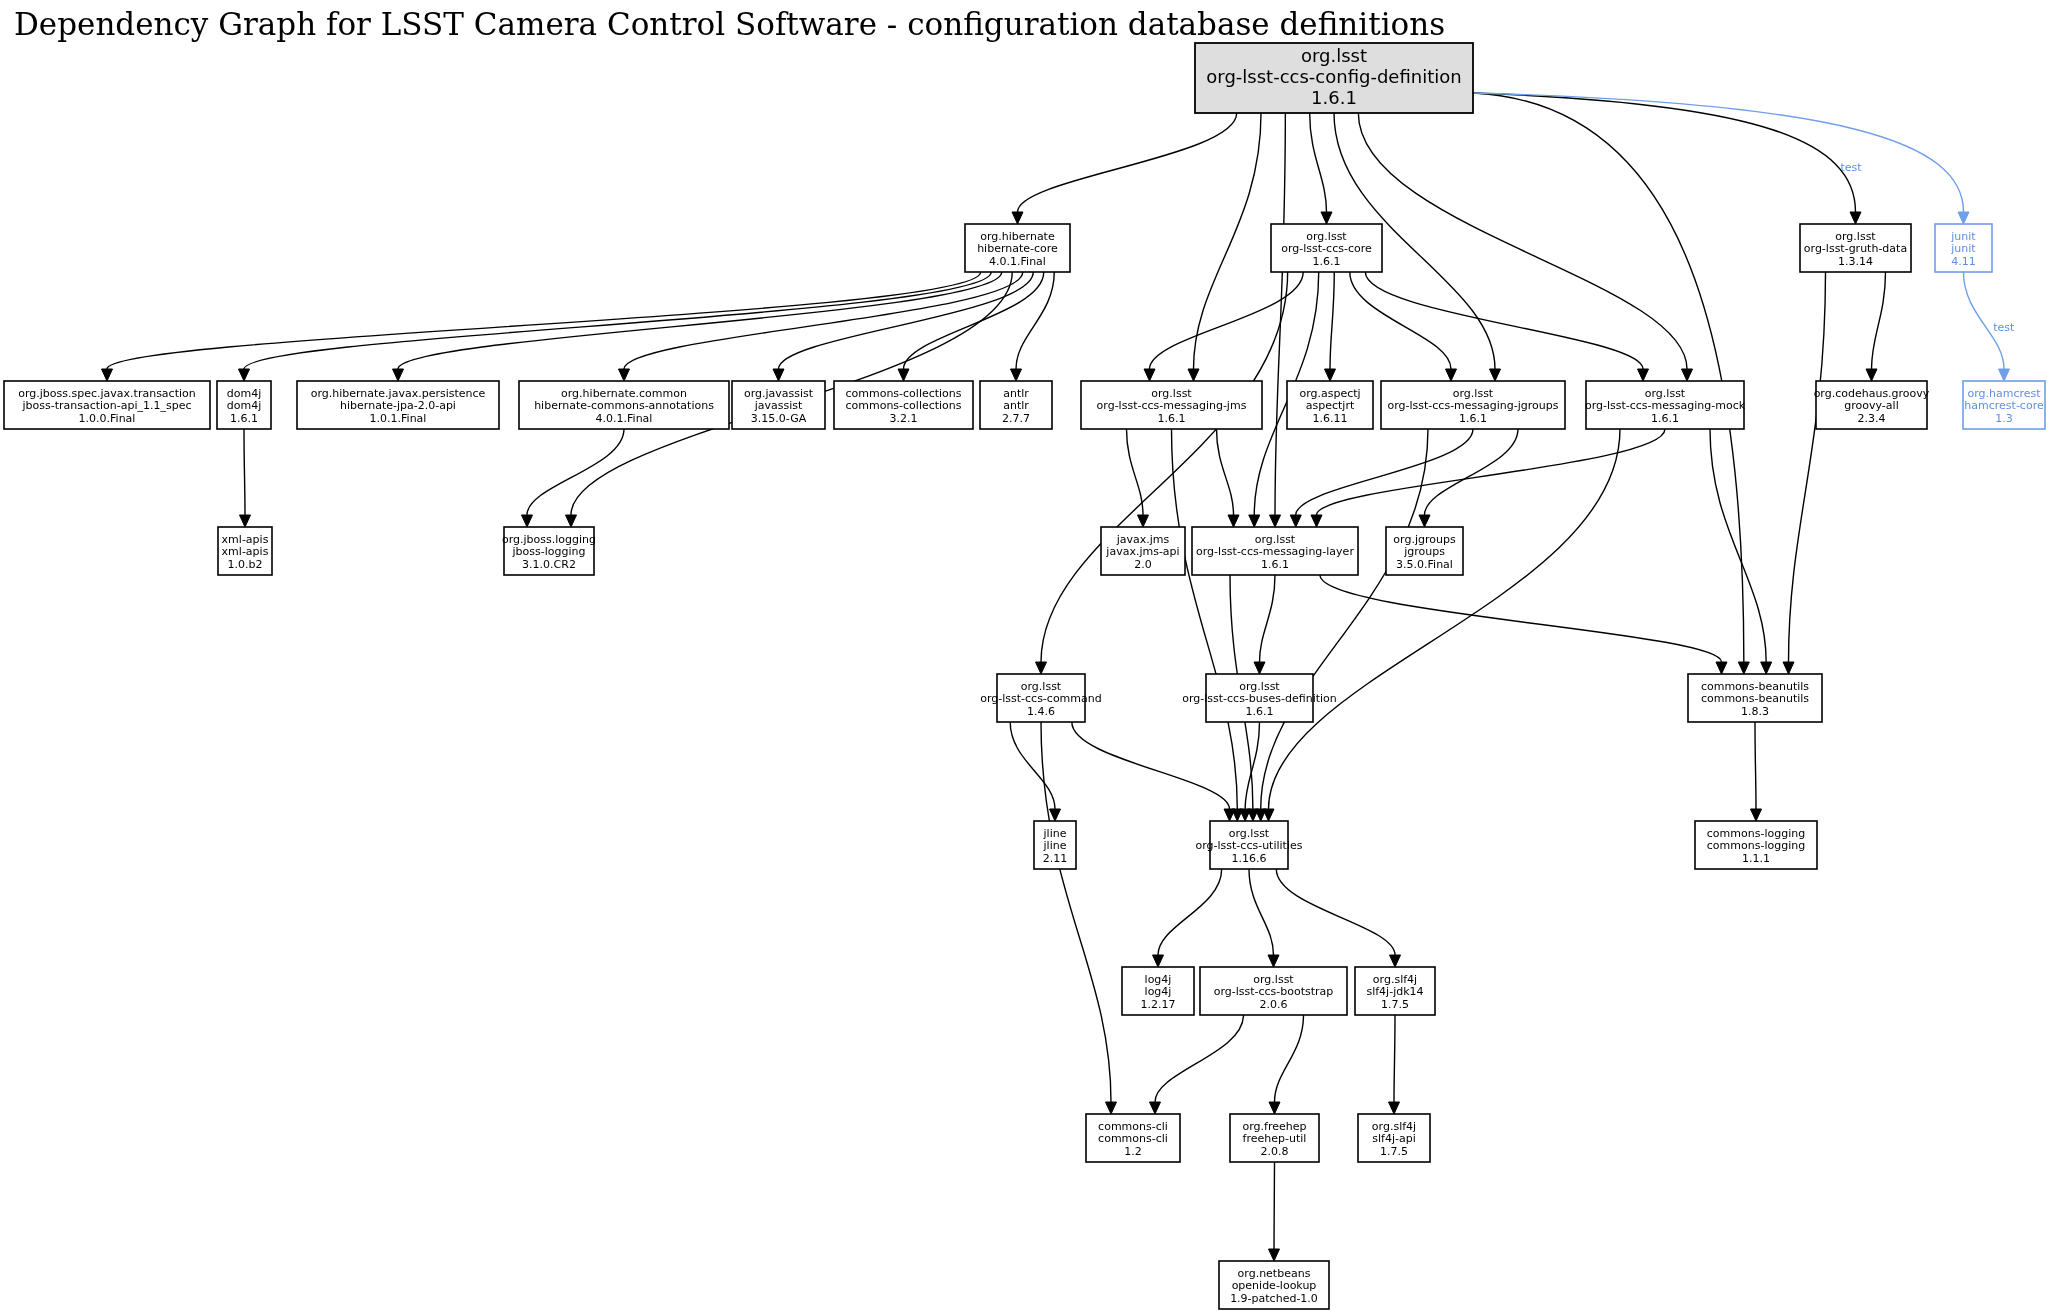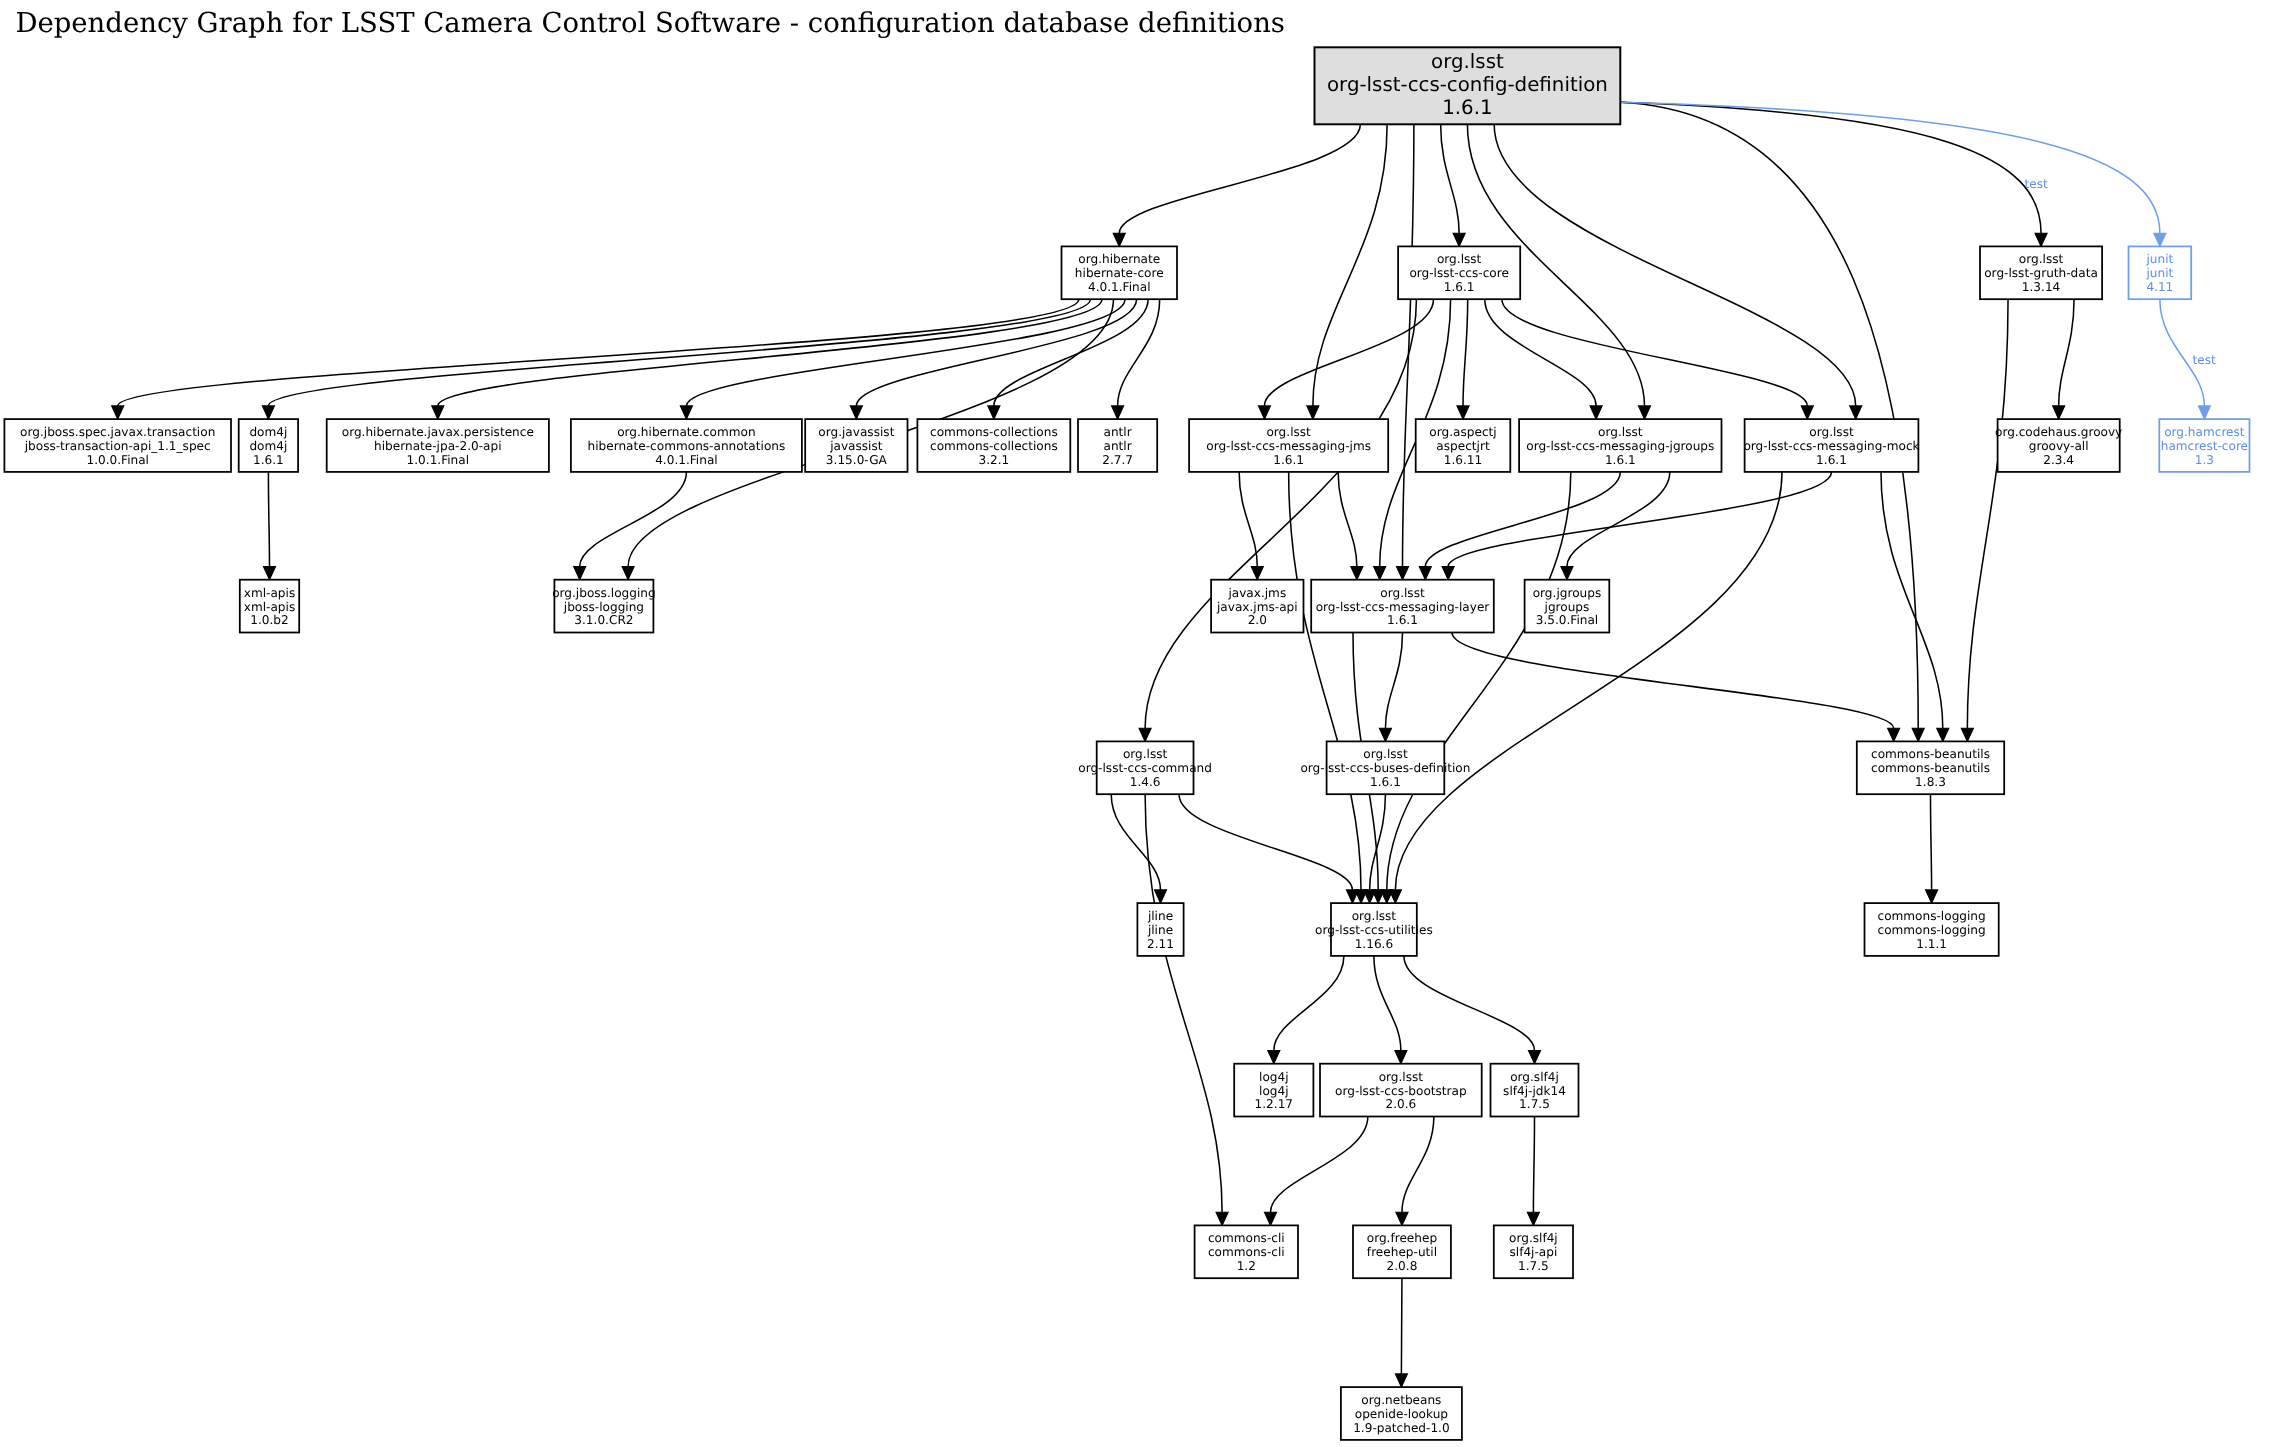--- a/index.html
+++ b/index.html
@@ -1,17 +1,17 @@
 <!DOCTYPE html>
 <html><head>
 <meta charset="utf-8">
 <style>
   html, body { margin:0; padding:0; background:#ffffff; }
   body { width:2071px; height:1315px; position:relative; overflow:hidden; }
-  #title { position:absolute; left:14px; top:6px; font-family:"DejaVu Serif", serif; font-size:25px; color:#000; white-space:nowrap; }
+  #title { position:absolute; left:14px; top:6px; font-family:"DejaVu Serif", serif; font-size:31px; color:#000; white-space:nowrap; }
   #graph { position:absolute; left:0; top:0; }
   .node rect { fill:#ffffff; stroke:#000; stroke-width:1.6; }
   .node.root rect { fill:#dedede; stroke-width:1.8; }
   .node.test rect { stroke:#6f9fe8; }
   .node text { font-family:"DejaVu Sans", sans-serif; font-size:11px; fill:#000; text-anchor:middle; }
   .node.root text { font-size:18px; }
   .node.test text { fill:#5f8fe0; }
   .edge path { fill:none; stroke:#000; stroke-width:1.4; }
   .edge polygon { fill:#000; stroke:#000; }
   .edge.test path { stroke:#6f9fe8; }

